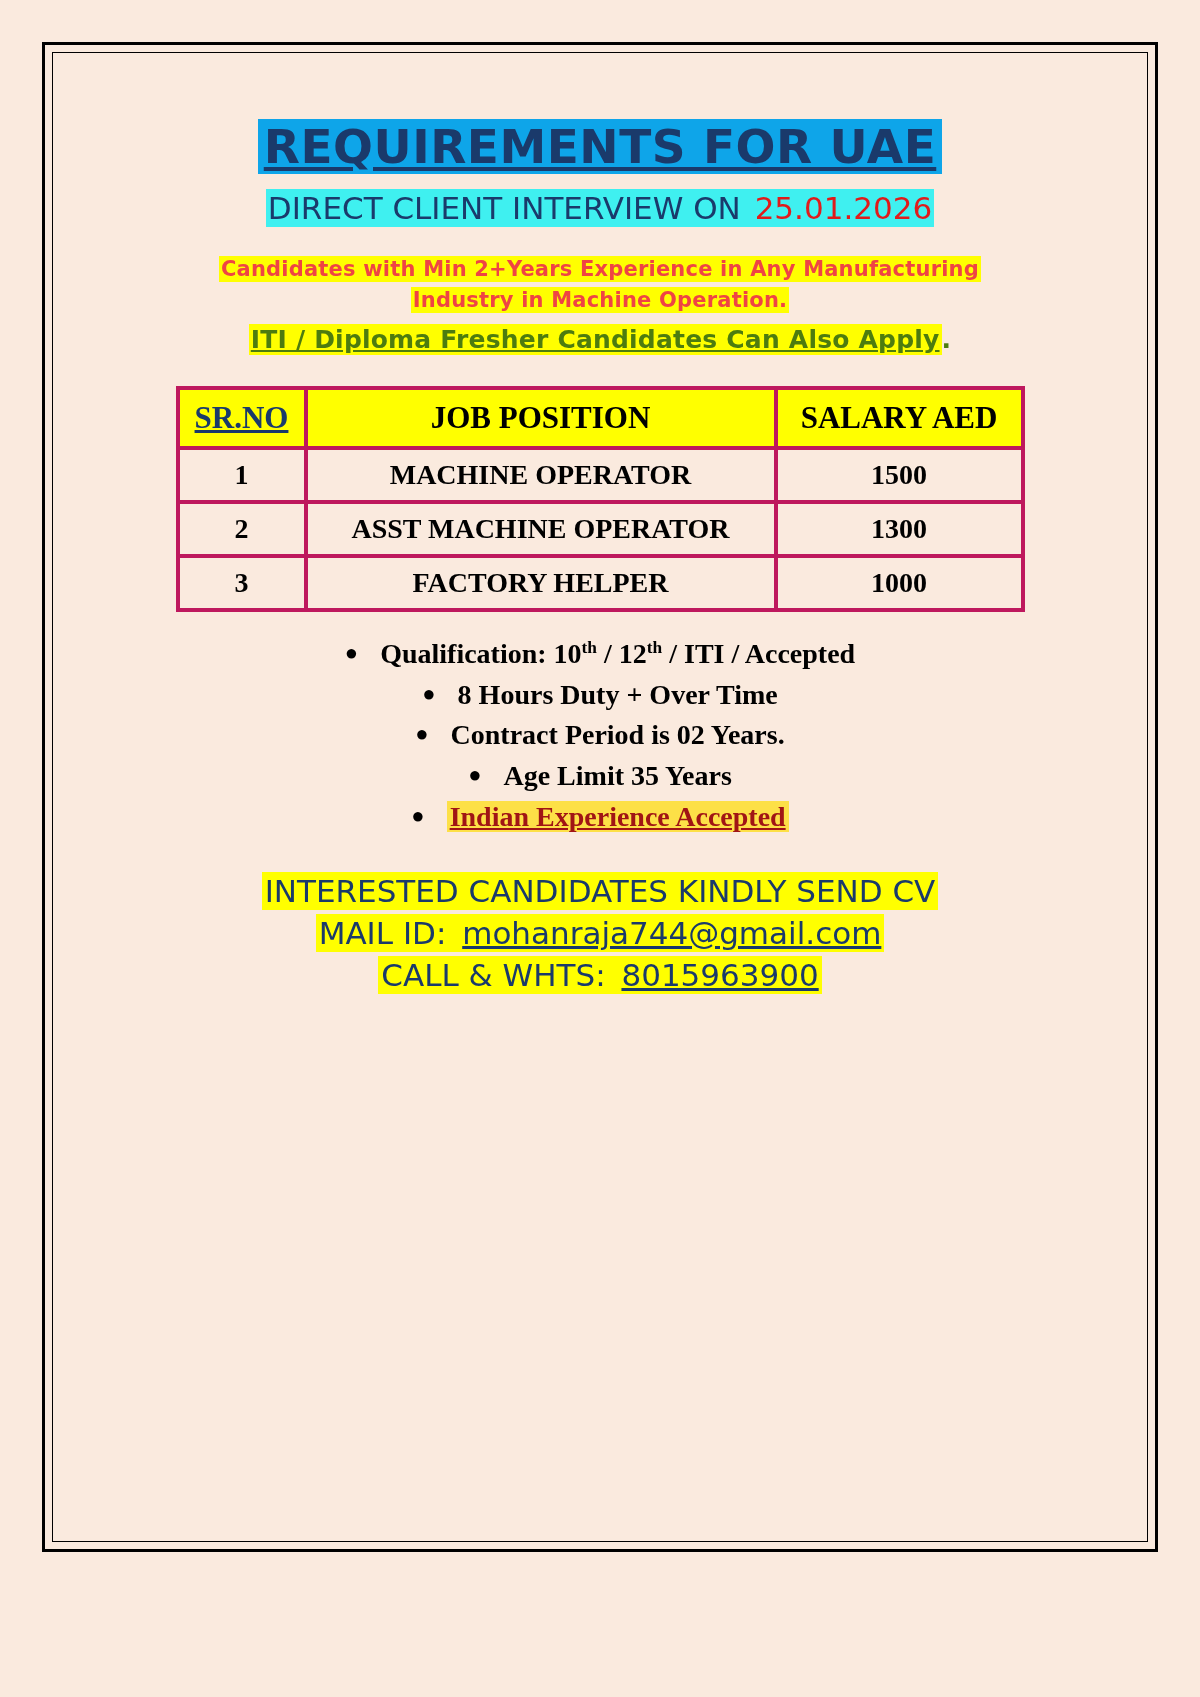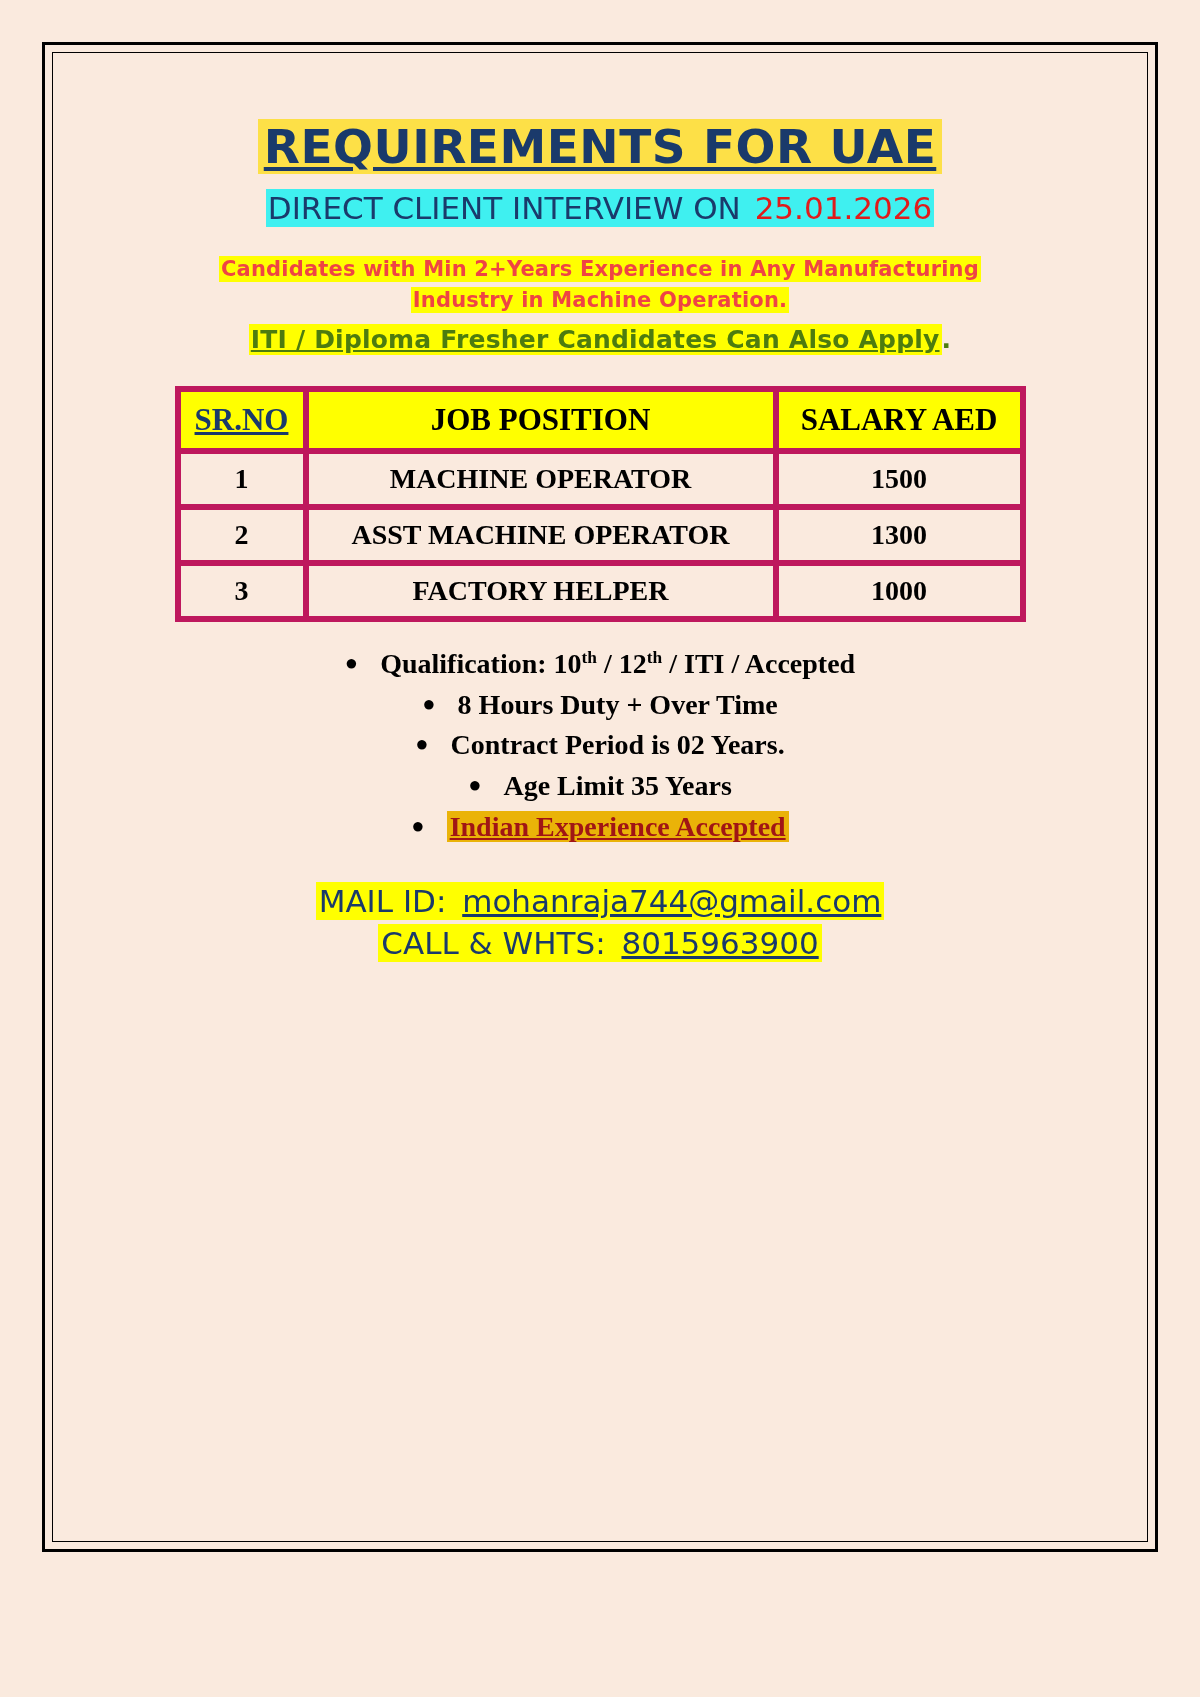--- a/index.html
+++ b/index.html
@@ -49,21 +49,21 @@
   .headline {
     font-family: "DejaVu Sans", sans-serif;
     font-size: 47px;
     font-weight: bold;
     color: #1a3a6b;
     letter-spacing: 0.5px;
     margin: 0 0 8px 0;
     line-height: 1.15;
   }
   .headline .hl {
-    background: #fde047;
+    background: #0ea5e9;
     text-decoration: underline;
     text-underline-offset: 4px;
     padding: 0 6px;
   }
 
   
   .interview {
     font-size: 31px;
     color: #1a3a6b;
     line-height: 1.3;
@@ -94,21 +94,21 @@
   .iti .u { text-decoration: underline; background: #ffff00; padding: 1px 2px;}
 
   
   table.jobs {
     border-collapse: collapse;
     margin: 32px auto 0 auto;
     width: 845px;
     table-layout: fixed;
   }
   table.jobs td, table.jobs th {
-    border: 6px solid #be185d;
+    border: 4px solid #be185d;
     font-family: "Liberation Serif", serif;
     text-align: center;
     padding: 3px 4px;
   }
   table.jobs thead th {
     background: #ffff00;
     font-size: 31px;
     font-weight: bold;
     color: #000;
     height: 50px;
@@ -143,21 +143,21 @@
   }
   ul.bullets li .bul {
     display: inline-block;
     margin-right: 22px;
     font-size: 22px;
     vertical-align: 3px;
   }
   ul.bullets li.maroon .txt {
     color: #a01515;
     text-decoration: underline;
-    background: #eab308;
+    background: #fde047;
     padding: 0 3px;
   }
   sup { font-size: 0.62em; }
 
   
   .contact {
     margin-top: 34px;
     font-size: 31px;
     color: #1a3a6b;
     line-height: 1.35;
@@ -240,18 +240,19 @@
       </li>
       <li>
         <span class="bul">●</span><span class="txt">Age Limit 35 Years</span>
       </li>
       <li class="maroon">
         <span class="bul">●</span><span class="txt">Indian Experience Accepted</span>
       </li>
     </ul>
 
     <div class="contact">
+      <div><span class="yh">INTERESTED CANDIDATES KINDLY SEND CV</span></div>
       <div><span class="yh">MAIL ID: </span><span class="yh link">mohanraja744@gmail.com</span></div>
       <div><span class="yh">CALL &amp; WHTS: </span><span class="yh link">8015963900</span></div>
     </div>
 
   </div>
 </div>
 
 </body></html>

